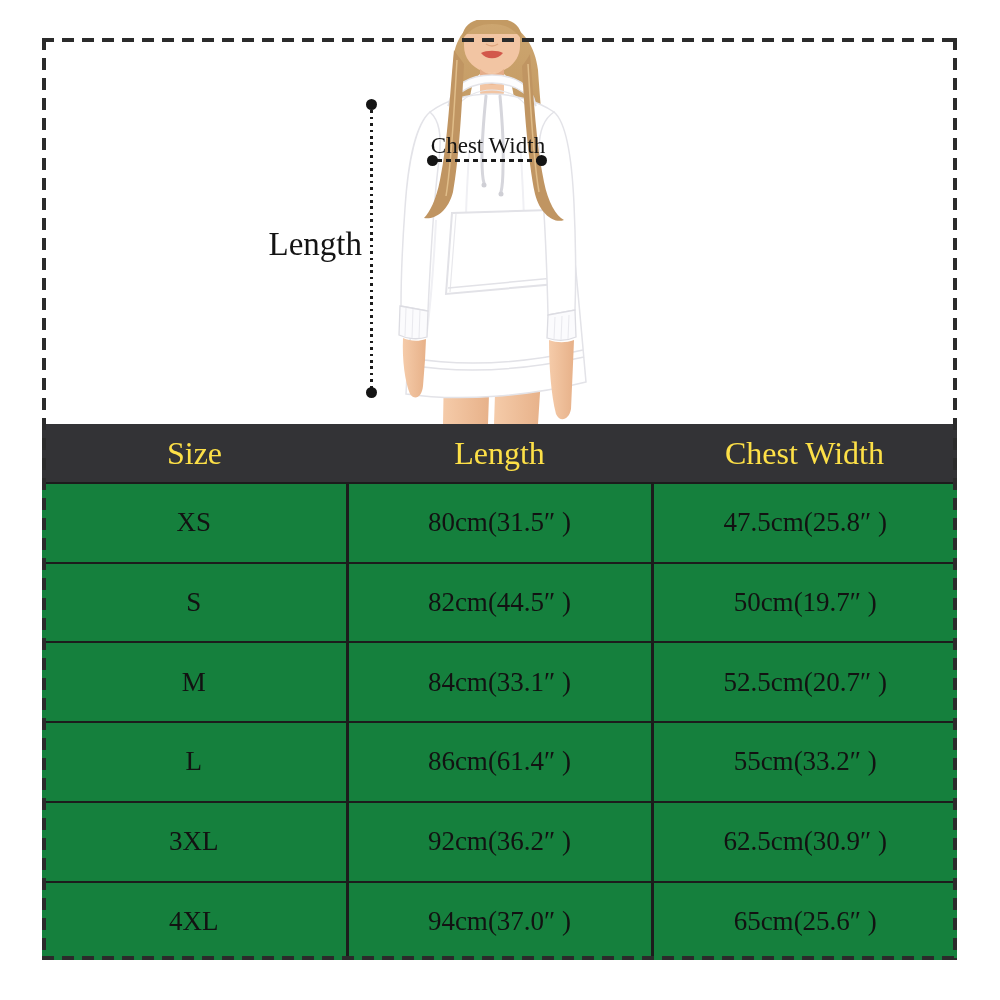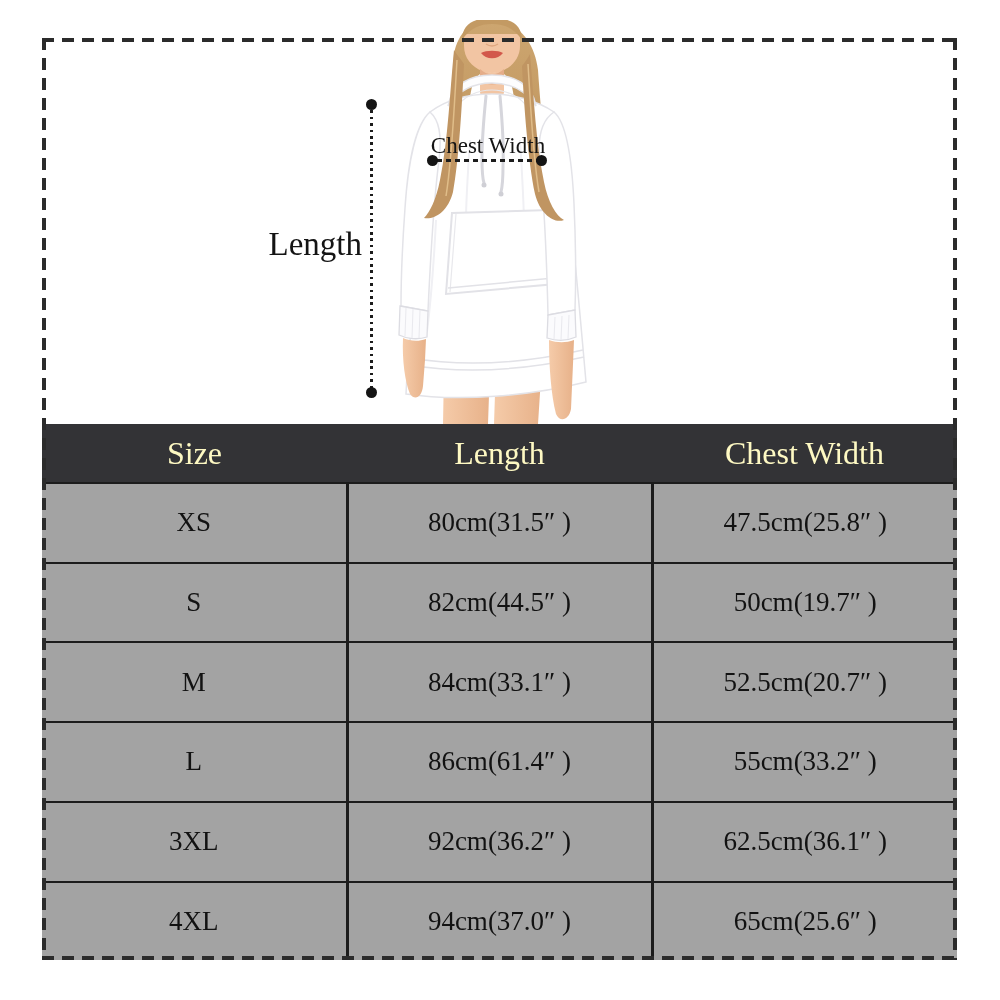--- a/index.html
+++ b/index.html
@@ -30,23 +30,23 @@
                   background:repeating-linear-gradient(90deg,#1c1c1c 0 5px,transparent 5px 9px); }
   .dot { position:absolute; width:11px; height:11px; border-radius:50%; background:#141414; z-index:21; }
   .dot-len-top { left:366px; top:99px; }
   .dot-len-bot { left:366px; top:387px; }
   .dot-chest-l { left:427px; top:155px; }
   .dot-chest-r { left:536px; top:155px; }
 
   
   table.size-table { position:absolute; left:42px; top:424px; width:915px; height:536px;
                      border-collapse:collapse; table-layout:fixed; z-index:10; }
-  .size-table thead th { background:#333336; color:#fef9c3; font-weight:normal;
+  .size-table thead th { background:#333336; color:#fde047; font-weight:normal;
                          font-size:32px; height:56px; text-align:center; vertical-align:middle; }
-  .size-table tbody td { background:#a3a3a3; color:#121212; font-size:27px; height:60px;
+  .size-table tbody td { background:#15803d; color:#121212; font-size:27px; height:60px;
                          text-align:center; vertical-align:middle;
                          border-top:2px solid #1c1c1c; }
   .size-table tbody td.c1, .size-table tbody td.c2 { border-right:3px solid #1c1c1c; }
 </style>
 </head>
 <body>
 
 <div class="canvas">
 
   <svg class="model" viewBox="0 0 280 404" role="img" aria-label="woman wearing white hoodie dress">
@@ -151,21 +151,21 @@
         <td class="c3">52.5cm(20.7″ )</td>
       </tr>
       <tr>
         <td class="c1">L</td>
         <td class="c2">86cm(61.4″ )</td>
         <td class="c3">55cm(33.2″ )</td>
       </tr>
       <tr>
         <td class="c1">3XL</td>
         <td class="c2">92cm(36.2″ )</td>
-        <td class="c3">62.5cm(36.1″ )</td>
+        <td class="c3">62.5cm(30.9″ )</td>
       </tr>
       <tr>
         <td class="c1">4XL</td>
         <td class="c2">94cm(37.0″ )</td>
         <td class="c3">65cm(25.6″ )</td>
       </tr>
     </tbody>
   </table>
 
   <div class="frame frame-top"></div>

